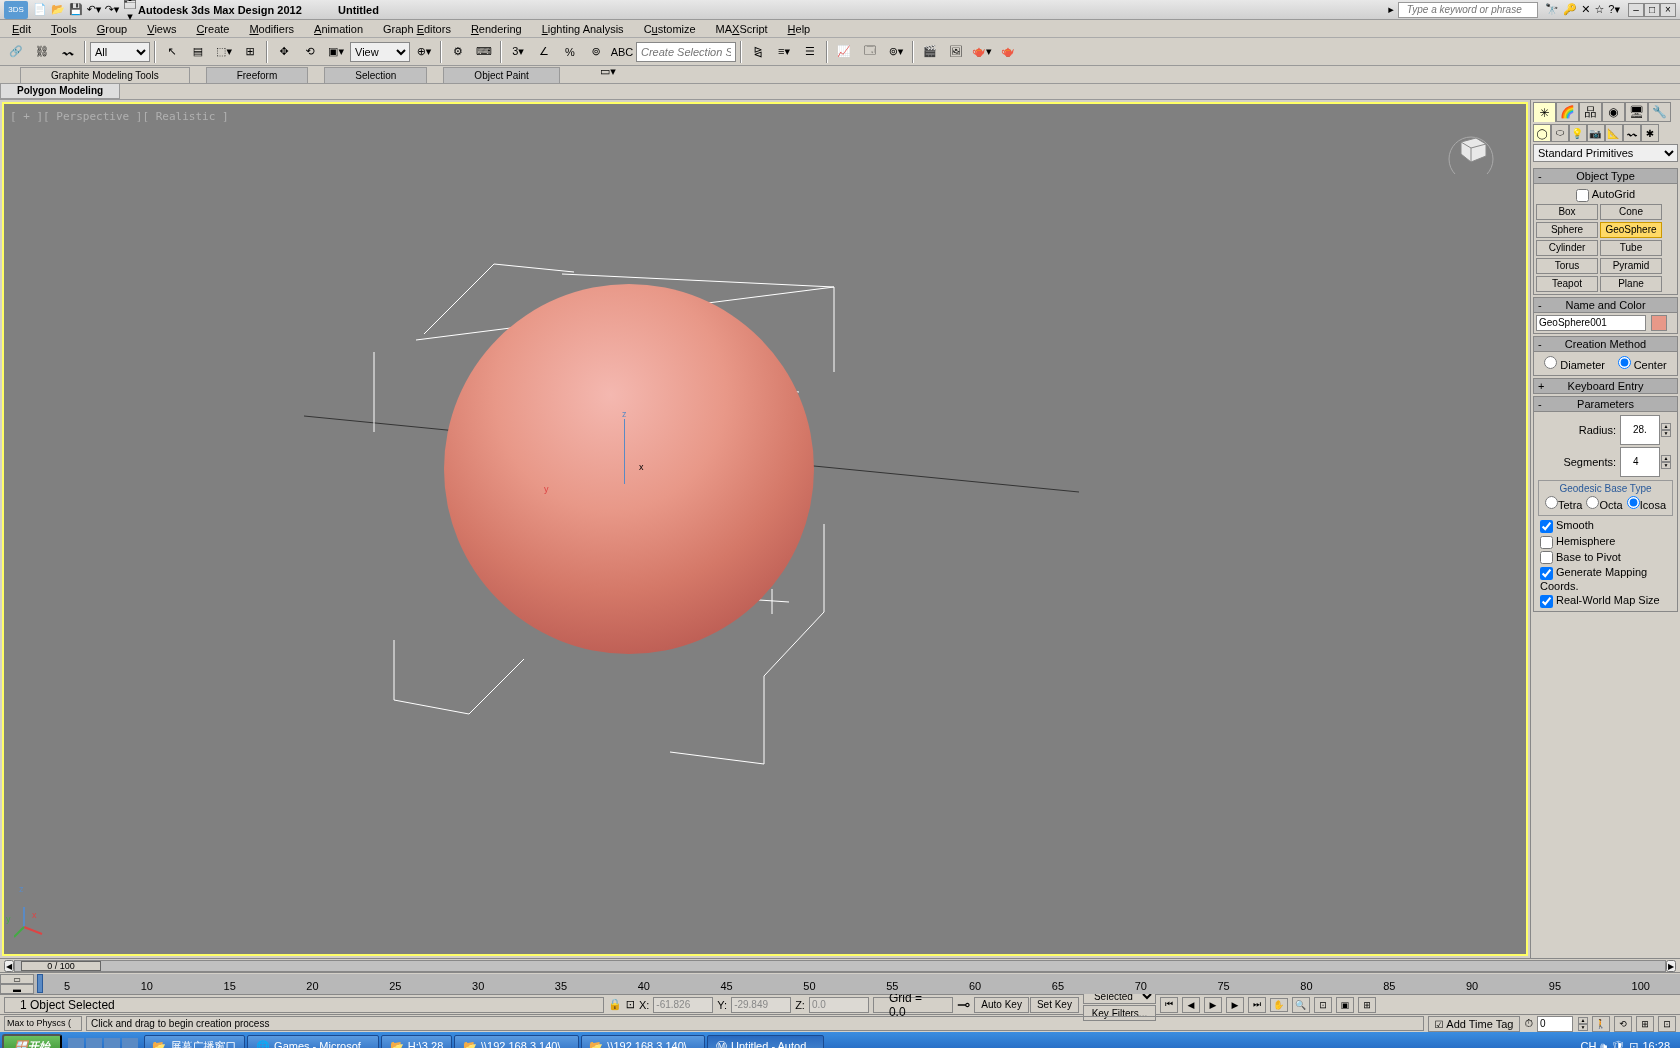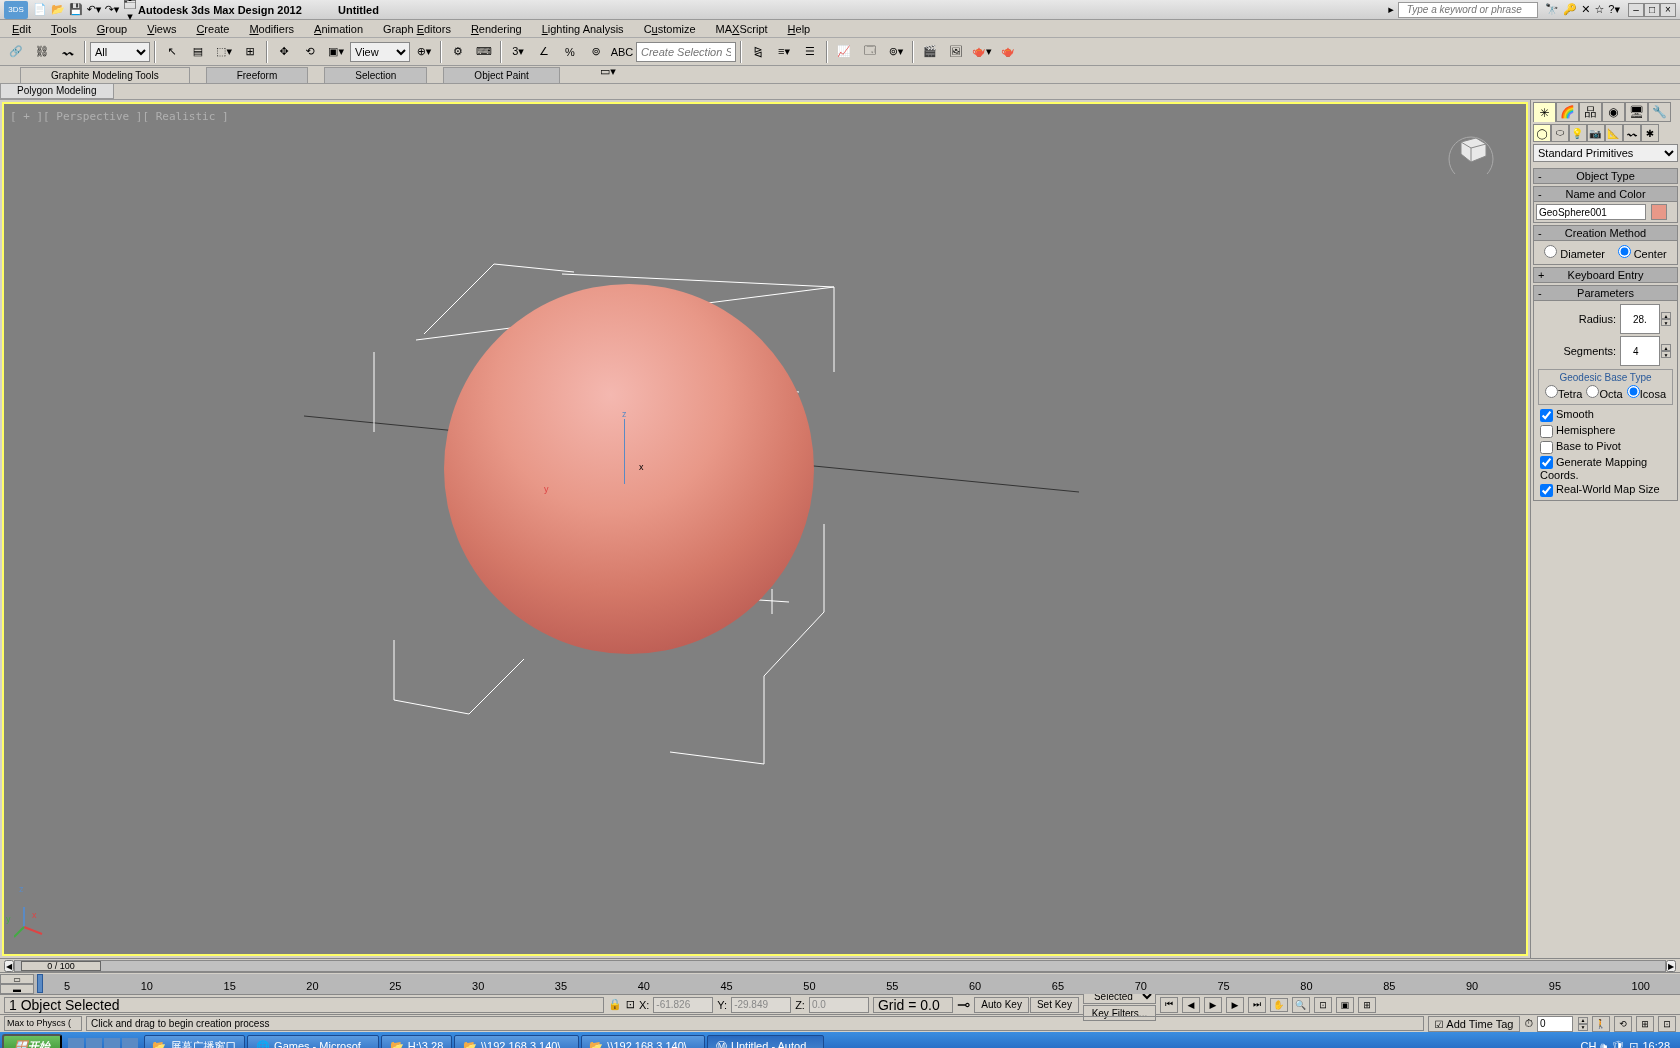--- a/index.html
+++ b/index.html
@@ -18,21 +18,21 @@
 .menu-item .u { text-decoration: underline; }
 .toolbar { height: 28px; background: #d4d0c8; display: flex; align-items: center; padding: 2px 4px; gap: 2px; border-bottom: 1px solid #999; }
 .tb-btn { width: 24px; height: 24px; border: 1px solid transparent; background: none; display: flex; align-items: center; justify-content: center; cursor: pointer; border-radius: 2px; }
 .tb-sep { width: 2px; height: 22px; border-left: 1px solid #888; border-right: 1px solid #fff; margin: 0 2px; }
 .tb-select { height: 20px; border: 1px solid #888; font-size: 11px; }
 .tb-input { height: 20px; border: 1px solid #888; padding: 0 4px; font-size: 11px; font-style: italic; color: #999; }
 .ribbon-tabs { height: 18px; background: #d4d0c8; display: flex; align-items: flex-end; padding-left: 20px; border-bottom: 1px solid #999; }
 .ribbon-tab { padding: 2px 30px; border: 1px solid #999; border-bottom: none; background: #c0c0c0; margin-right: 16px; font-size: 10px; }
 .ribbon-tab.active { background: #d4d0c8; }
 .sub-tabs { height: 16px; background: #d4d0c8; display: flex; border-bottom: 1px solid #999; }
-.sub-tab { padding: 1px 16px; border: 1px solid #999; border-top: none; font-size: 10px; background: #ddd; }
+.sub-tab { padding: 1px 16px; border: 1px solid #999; border-top: none; font-size: 10px; background: #ddd; font-weight: bold; }
 .main-area { display: flex; height: 858px; }
 .viewport { flex: 1; background: #808080; position: relative; border: 2px solid #ffff66; margin: 2px; }
 .vp-label { position: absolute; top: 6px; left: 6px; color: #b0b0b0; font-family: monospace; font-size: 11px; }
 .sphere { position: absolute; left: 440px; top: 180px; width: 370px; height: 370px; border-radius: 50%; background: radial-gradient(circle at 45% 30%, #f4b8b0, #e89888 35%, #d47868 60%, #b85850 85%, #704038 100%); }
 .axis-gizmo { position: absolute; left: 540px; top: 310px; }
 .axis-gizmo .ax { position: absolute; font-size: 9px; }
 .axis-gizmo .ax-z { color: #5a8ac4; left: 78px; top: -5px; }
 .axis-gizmo .ax-z::before { content:''; position:absolute; left:2px; top:10px; width:1px; height:65px; background:#5a8ac4;}
 .axis-gizmo .ax-x { color: #000; left: 95px; top: 48px; }
 .axis-gizmo .ax-x::before { content:''; position:absolute; left:-12px; top:22px; width:1px; height:1px; }
@@ -72,21 +72,21 @@
 .check-row input { vertical-align: middle; margin-right: 3px; }
 .timeline-area { height: 14px; background: #d4d0c8; display: flex; align-items: center; border-top: 1px solid #888; padding: 0 4px; }
 .time-slider { flex: 1; height: 12px; background: #c0c0c0; border: 1px solid #888; position: relative; }
 .slider-thumb { position: absolute; left: 6px; width: 80px; height: 10px; background: #d4d0c8; border: 1px solid #666; display: flex; align-items: center; justify-content: center; font-size: 9px; }
 .track-area { height: 22px; background: #d4d0c8; display: flex; align-items: center; border-top: 1px solid #888; }
 .track-icons { width: 34px; display: flex; flex-direction: column; }
 .track-icons div { height: 10px; border: 1px solid #888; font-size: 8px; text-align: center; }
 .ruler { flex: 1; height: 20px; background: #b8b8b8; position: relative; }
 .ruler-marks { display: flex; justify-content: space-between; padding: 6px 30px 0; font-size: 9px; }
 .status-bar { height: 20px; background: #d4d0c8; display: flex; align-items: center; border-top: 1px solid #888; padding: 0 4px; gap: 4px; }
-.status-field { border: 1px solid #888; height: 16px; padding: 0 4px; font-size: 14px; display: flex; align-items: center; }
+.status-field { border: 1px solid #888; height: 16px; padding: 0 15px; font-size: 12px; display: flex; align-items: center; }
 .coord-input { width: 60px; height: 16px; border: 1px solid #888; font-size: 10px; padding: 0 2px; color: #888; }
 .anim-btn { height: 16px; border: 1px solid #888; background: #d4d0c8; font-size: 10px; padding: 0 6px; }
 .play-btn { width: 18px; height: 16px; border: 1px solid #888; background: #d4d0c8; display: flex; align-items: center; justify-content: center; font-size: 9px; }
 .status-bar2 { height: 18px; background: #d4d0c8; display: flex; align-items: center; border-top: 1px solid #888; padding: 0 4px; gap: 4px; }
 .maxphysx { width: 78px; height: 15px; border: 1px solid #888; font-size: 9px; padding: 1px 2px; }
 .prompt { flex: 1; border: 1px solid #888; height: 15px; font-size: 10px; padding: 1px 4px; }
 .taskbar { height: 28px; background: linear-gradient(to bottom, #3a8de0, #1c5ab4); display: flex; align-items: center; padding: 0 2px; gap: 2px; }
 .start-btn { height: 24px; padding: 0 10px; background: linear-gradient(to bottom, #6ac060, #3a9030); border-radius: 3px; color: white; font-weight: bold; display: flex; align-items: center; font-style: italic; }
 .ql-icons { display: flex; gap: 2px; padding: 0 4px; }
 .ql-icon { width: 16px; height: 16px; background: #5a8ac4; border: none; }
@@ -266,20 +266,35 @@
       <div class="cp-subtab">⬭</div>
       <div class="cp-subtab">💡</div>
       <div class="cp-subtab">📷</div>
       <div class="cp-subtab">📐</div>
       <div class="cp-subtab">〰</div>
       <div class="cp-subtab">✱</div>
     </div>
     <select class="cp-dropdown"><option>Standard Primitives</option></select>
 
     <div class="rollout-head"><span class="toggle">-</span><span>Object Type</span></div>
+    <div class="rollout-body">
+      <div class="autogrid"><input type="checkbox" style=""> <span>AutoGrid</span></div>
+      <div class="obj-btns">
+        <div class="obj-btn">Box</div>
+        <div class="obj-btn">Cone</div>
+        <div class="obj-btn">Sphere</div>
+        <div class="obj-btn active">GeoSphere</div>
+        <div class="obj-btn">Cylinder</div>
+        <div class="obj-btn">Tube</div>
+        <div class="obj-btn">Torus</div>
+        <div class="obj-btn">Pyramid</div>
+        <div class="obj-btn">Teapot</div>
+        <div class="obj-btn">Plane</div>
+      </div>
+    </div>
 
     <div class="rollout-head"><span class="toggle">-</span><span>Name and Color</span></div>
     <div class="rollout-body">
       <input class="name-input" value="GeoSphere001" style="">
       <span class="color-sw"></span>
     </div>
 
     <div class="rollout-head"><span class="toggle">-</span><span>Creation Method</span></div>
     <div class="rollout-body">
       <div class="radio-row">

